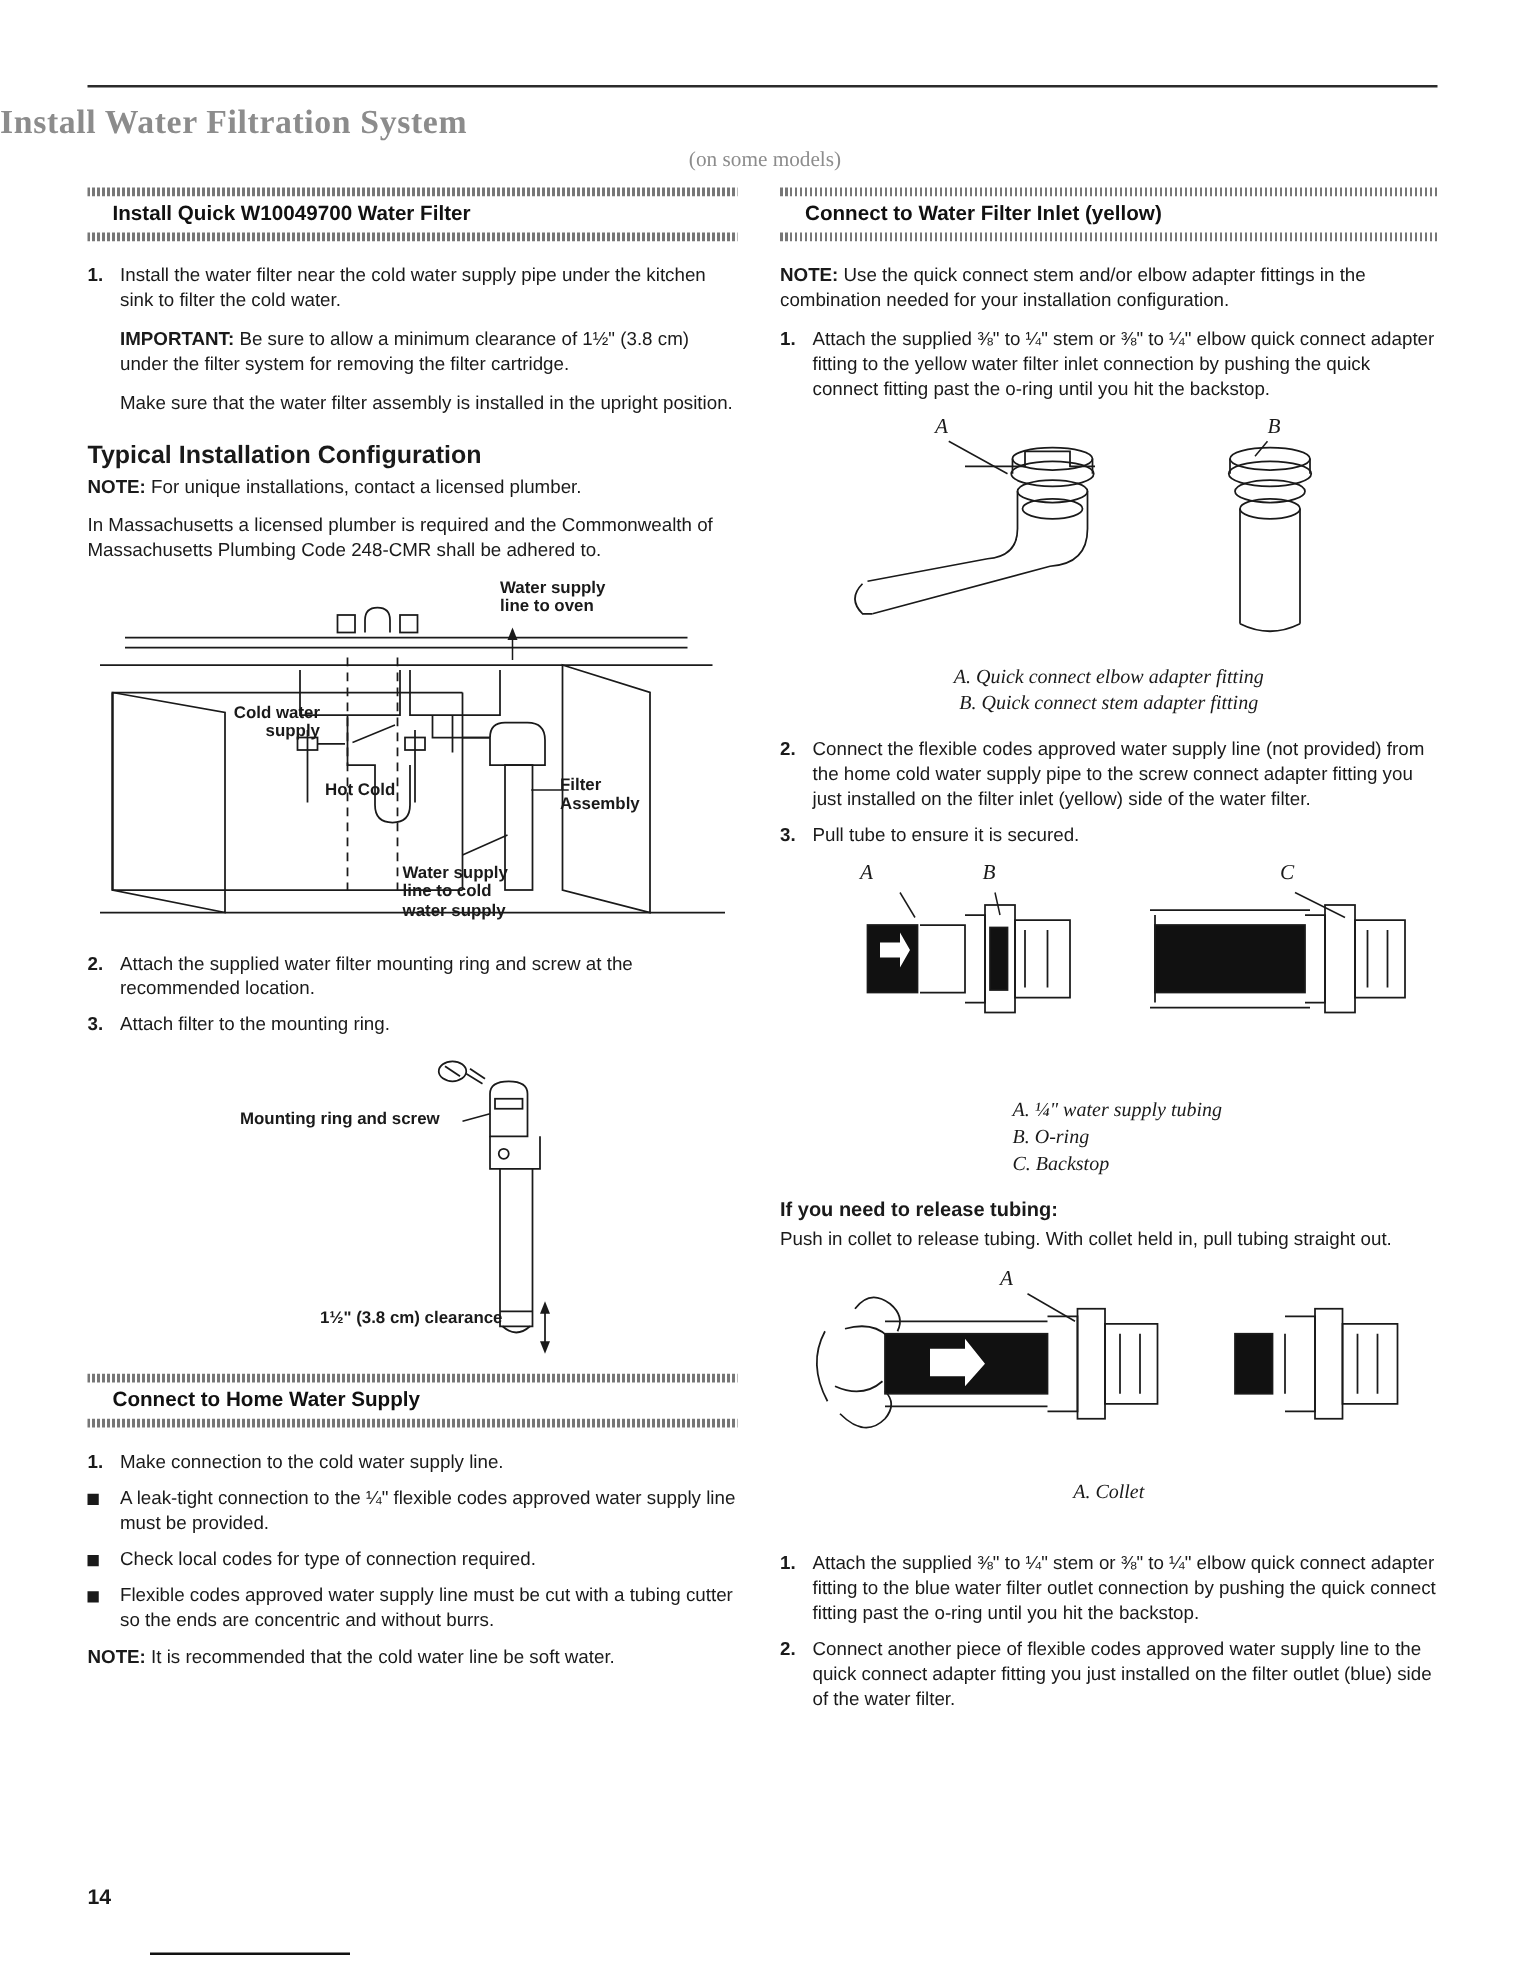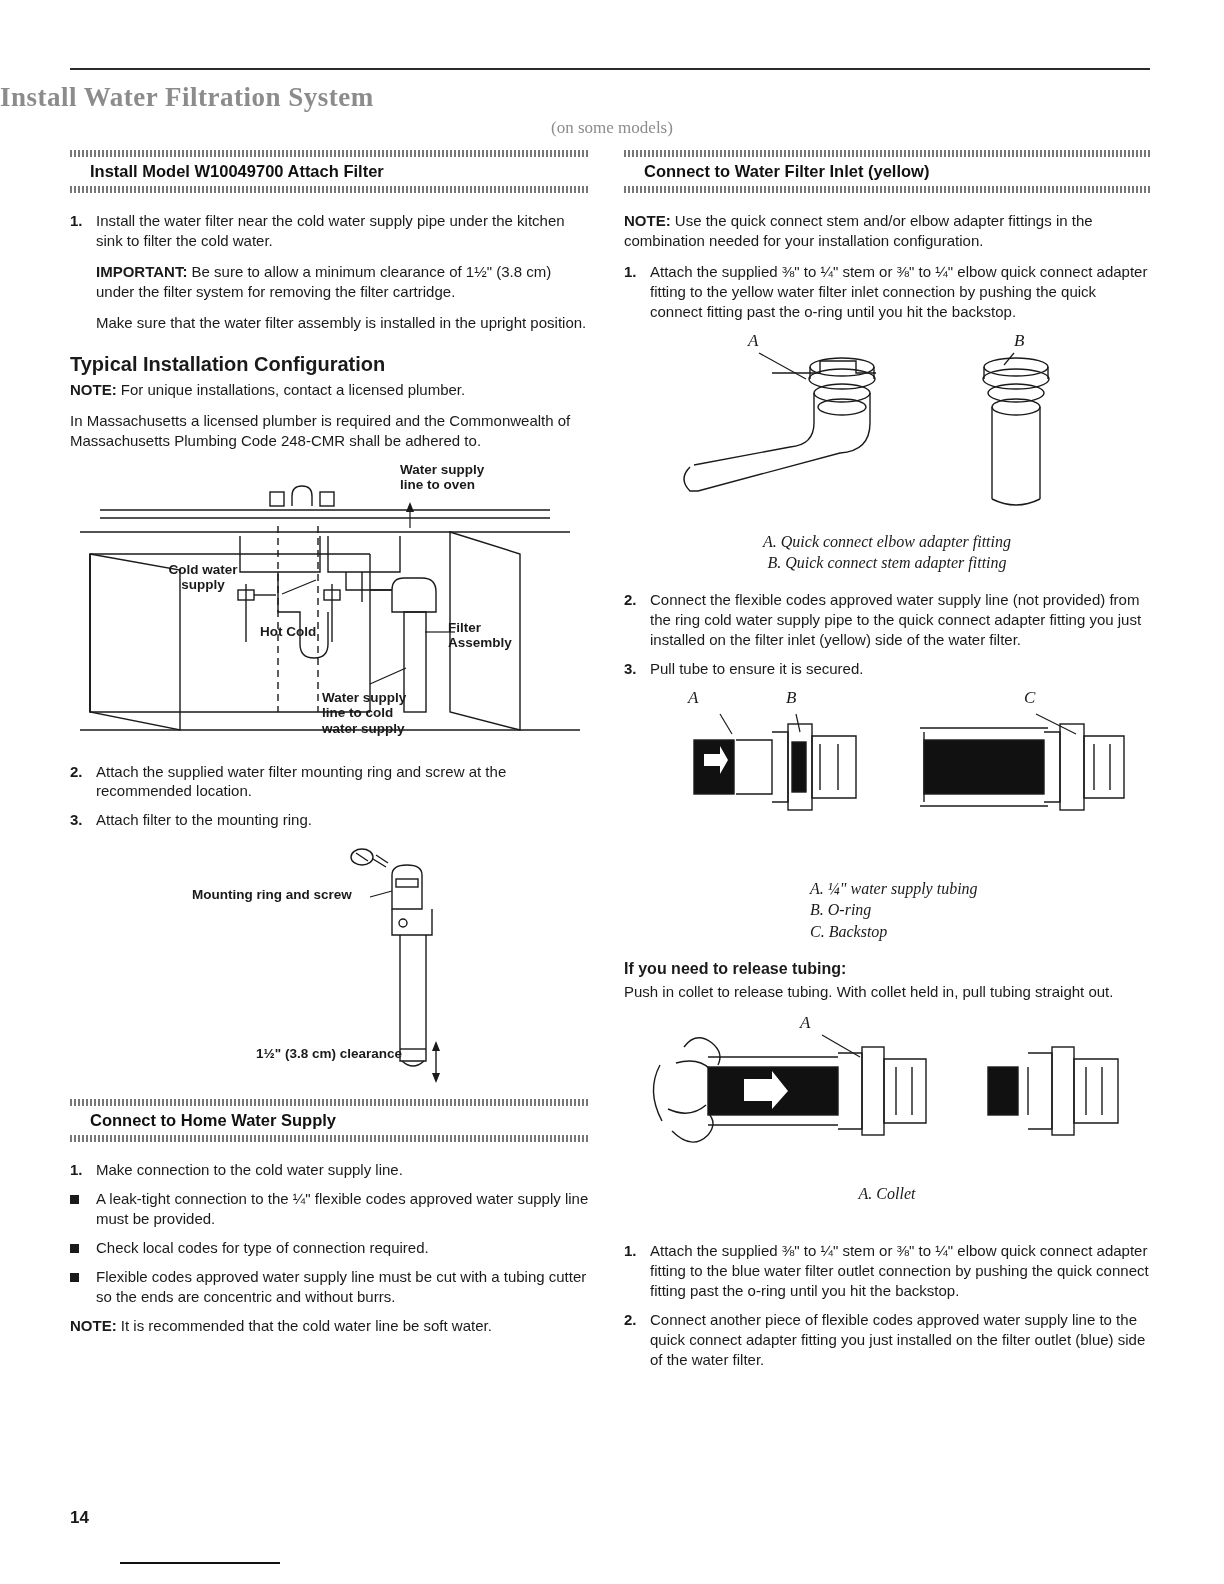--- a/index.html
+++ b/index.html
@@ -76,21 +76,21 @@
 <div class="page">
 
   <div class="top-rule"></div>
   <div class="doc-title">Install Water Filtration System</div>
   <div class="doc-subtitle">(on some models)</div>
 
   <div class="col-left">
 
     <div class="sec">
       <div class="bar"></div>
-      <div class="sec-title">Install Model W10049700 Attach Filter</div>
+      <div class="sec-title">Install Quick W10049700 Water Filter</div>
       <div class="bar"></div>
     </div>
 
     <div style="height:14px"></div>
 
     <ul class="numlist">
       <li class="numitem">
         <span class="num">1.</span>
         <span class="body">
           <p class="para">Install the water filter near the cold water supply pipe under the kitchen sink to filter the cold water.</p>
@@ -150,21 +150,21 @@
           <path d="M340 66 L340 42" stroke-width="1.2"></path>
           <path d="M246 118 L212 132" stroke-width="1.2"></path>
           <path d="M355 170 L385 170" stroke-width="1.2"></path>
           <path d="M300 222 L336 206" stroke-width="1.2"></path>
         </g>
         <g fill="#1a1a1a">
             <polygon points="340,40 336,50 344,50"></polygon>
           </g>
       </svg>
       <div class="bold-label" style="position:absolute; left:330px; top:0px; width:160px;">Water supply<br>line to oven</div>
-      <div class="bold-label" style="position:absolute; left:68px; top:100px; width:130px; text-align:center;">Cold  water<br>supply</div>
+      <div class="bold-label" style="position:absolute; left:56px; top:100px; width:130px; text-align:right;">Cold  water<br>supply</div>
       <div class="bold-label" style="position:absolute; left:190px; top:162px;">Hot Cold</div>
       <div class="bold-label" style="position:absolute; left:378px; top:158px;">Filter<br>Assembly</div>
       <div class="bold-label" style="position:absolute; left:252px; top:228px; width:200px;">Water supply<br>line to cold<br>water supply</div>
     </div>
 
     <ul class="numlist">
       <li class="numitem">
         <span class="num">2.</span>
         <span class="body">Attach the supplied water filter mounting ring and screw at the recommended location.</span>
       </li>
@@ -297,21 +297,21 @@
       <div class="fig-label" style="position:absolute; left:124px; top:0px;">A</div>
       <div class="fig-label" style="position:absolute; left:390px; top:0px;">B</div>
     </div>
 
     <div class="caption caption-center">A. Quick connect elbow adapter fitting</div>
     <div class="caption caption-center" style="margin-bottom:16px;">B. Quick connect stem adapter fitting</div>
 
     <ul class="numlist">
       <li class="numitem">
         <span class="num">2.</span>
-        <span class="body">Connect the flexible codes approved water supply line (not provided) from the ring cold water supply pipe to the quick connect adapter fitting you just installed on the filter inlet (yellow) side of the water filter.</span>
+        <span class="body">Connect the flexible codes approved water supply line (not provided) from the home cold water supply pipe to the screw connect adapter fitting you just installed on the filter inlet (yellow) side of the water filter.</span>
       </li>
       <li class="numitem">
         <span class="num">3.</span>
         <span class="body">Pull tube to ensure it is secured.</span>
       </li>
     </ul>
 
     <div class="figure" style="height:180px;">
       <svg width="526" height="180" viewBox="0 0 526 180">
         <g fill="none" stroke="#1a1a1a" stroke-width="1.4">

